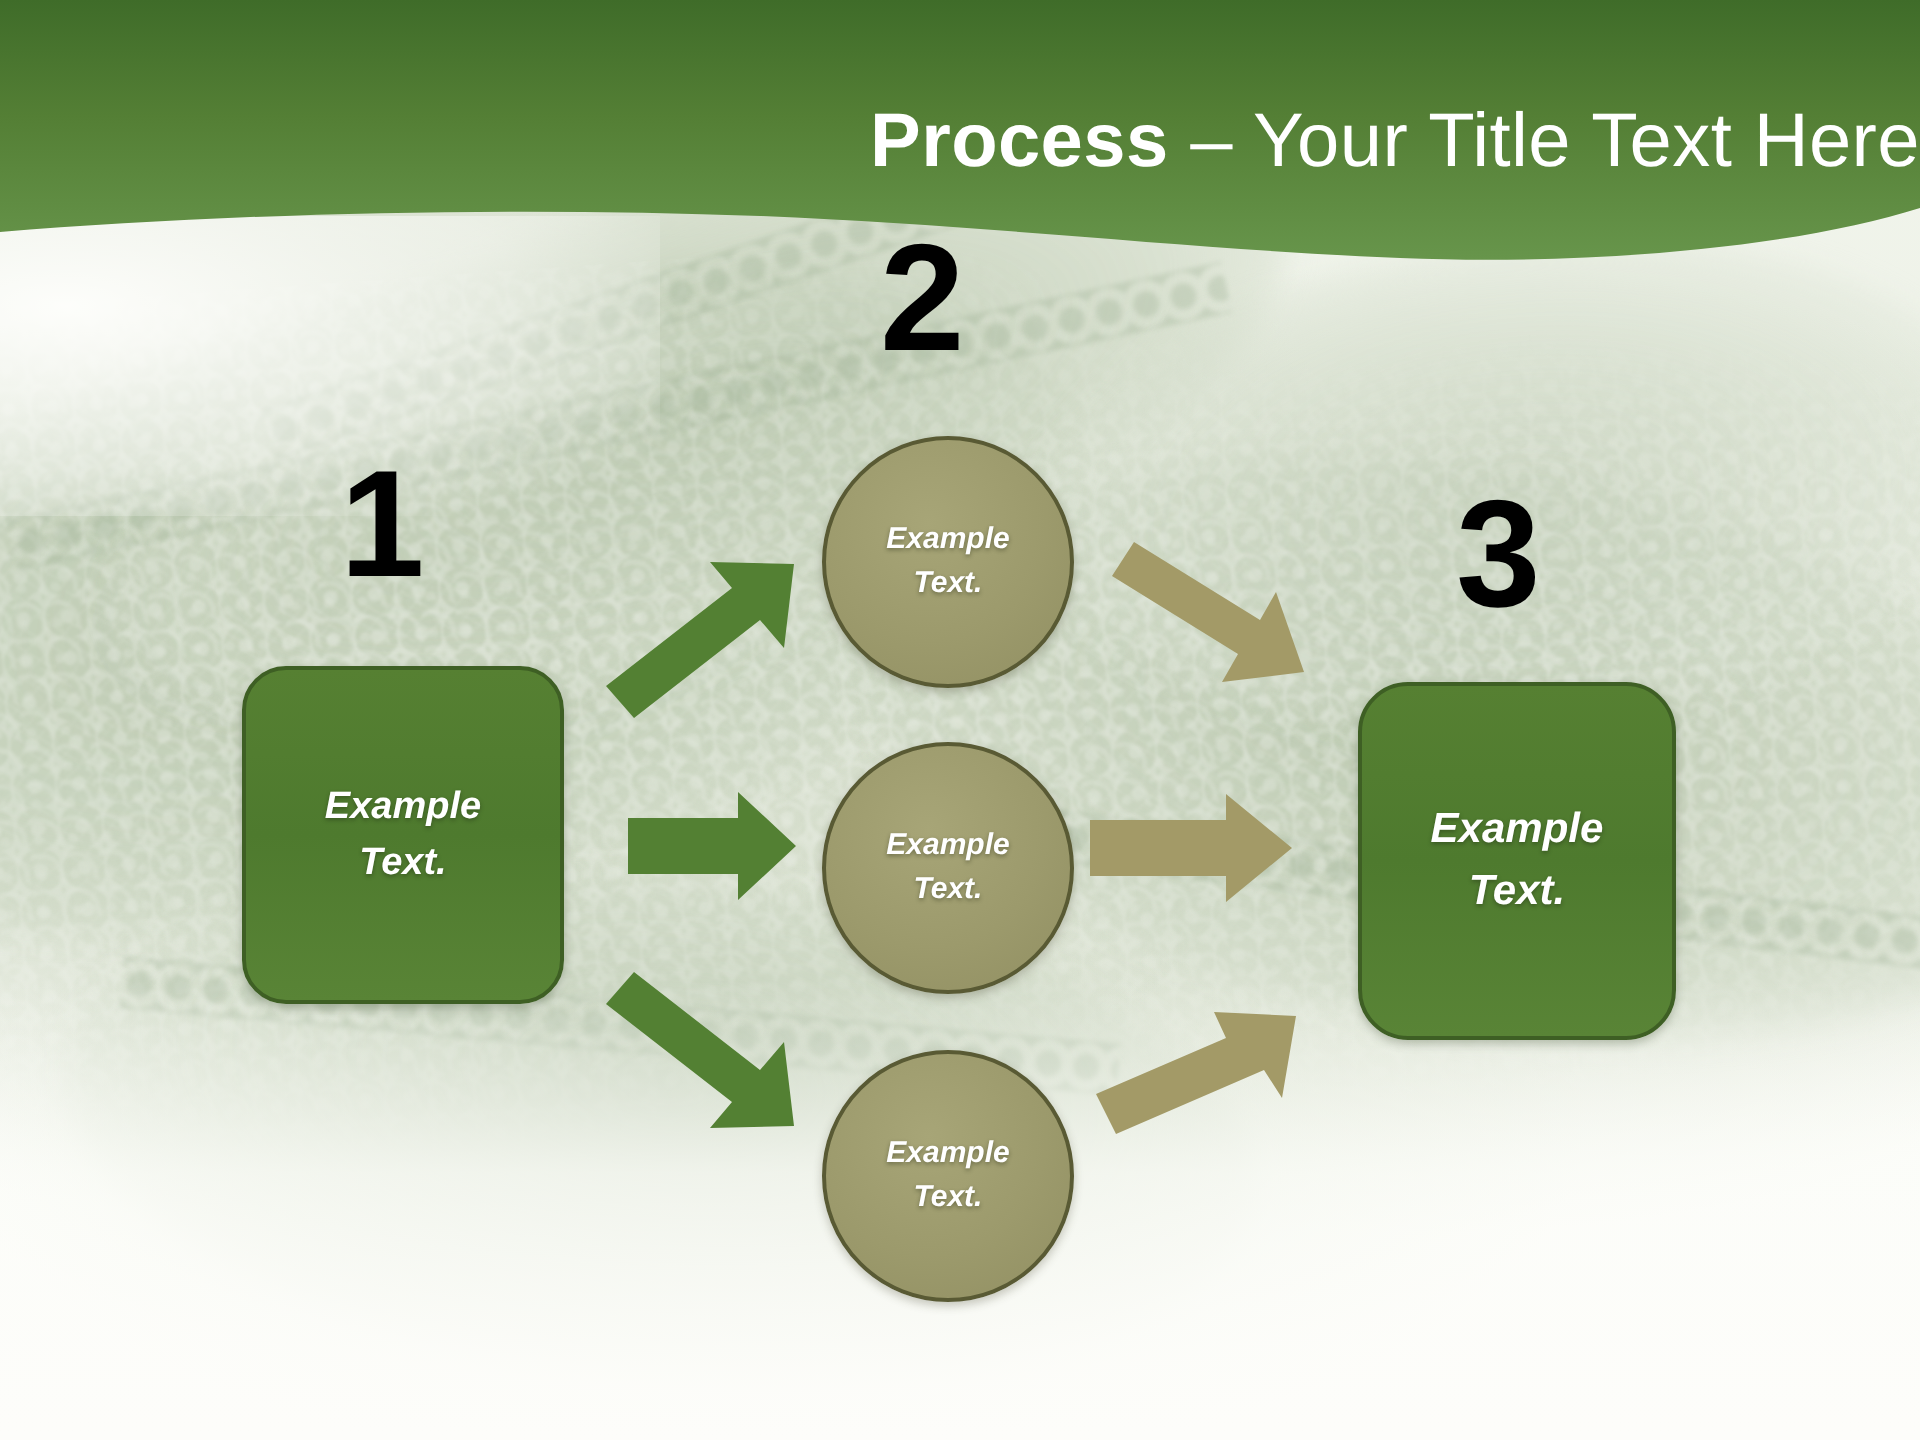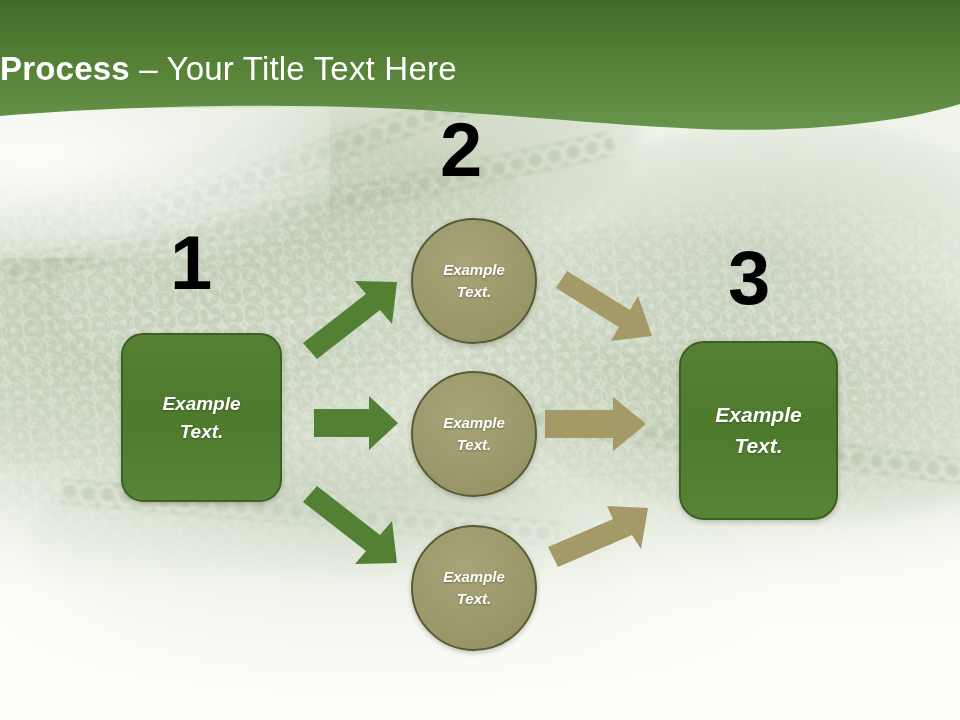--- a/index.html
+++ b/index.html
@@ -115,23 +115,23 @@
   .header {
     position: absolute;
     left: 0; top: 0;
     width: 960px; height: 140px;
   }
   .header svg { display: block; }
   .header-title {
     position: absolute;
     left: 0; top: 50px;
     width: 960px;
-    text-align: left;
+    text-align: right;
     color: #ffffff;
-    font-size: 33px;
+    font-size: 38px;
     letter-spacing: 0.2px;
     white-space: nowrap;
   }
   .header-title .strong { font-weight: bold; }
   .header-title .light { font-weight: normal; }
 
   
   .step-num {
     position: absolute;
     color: #000000;

